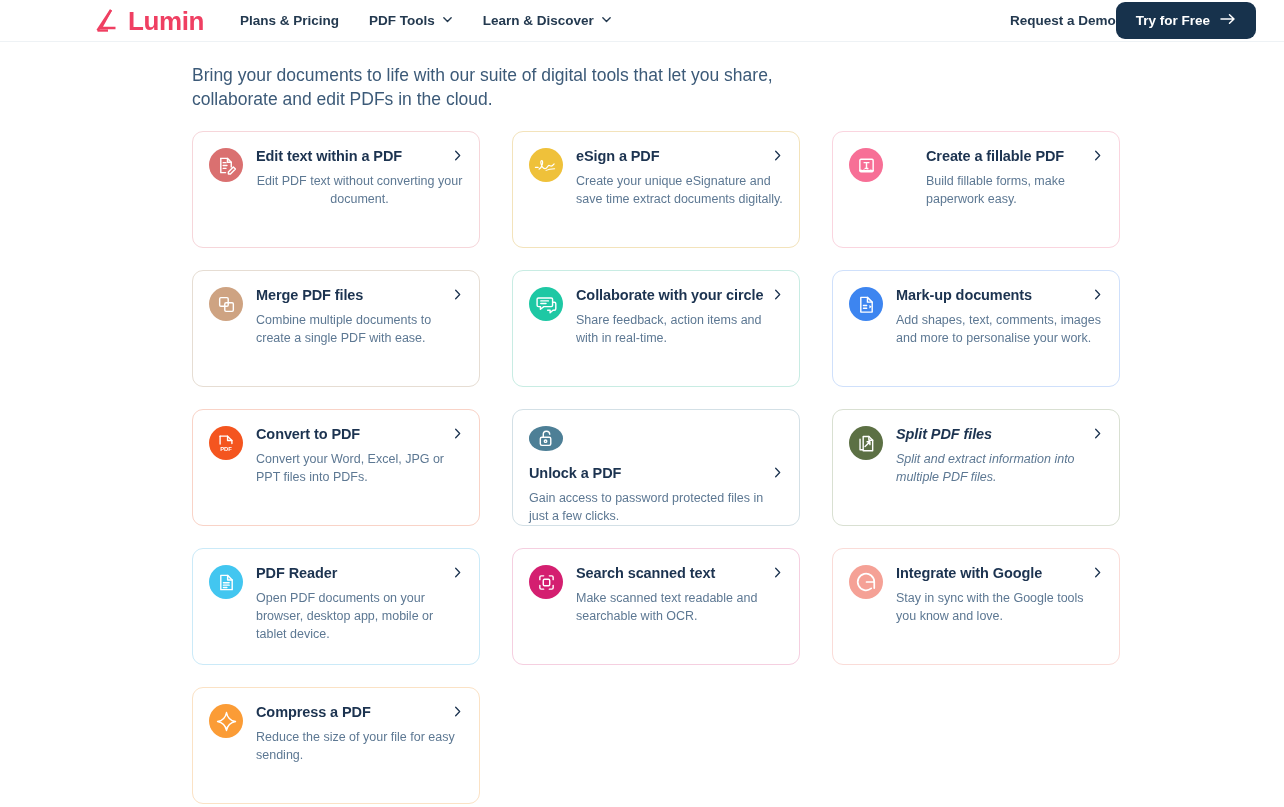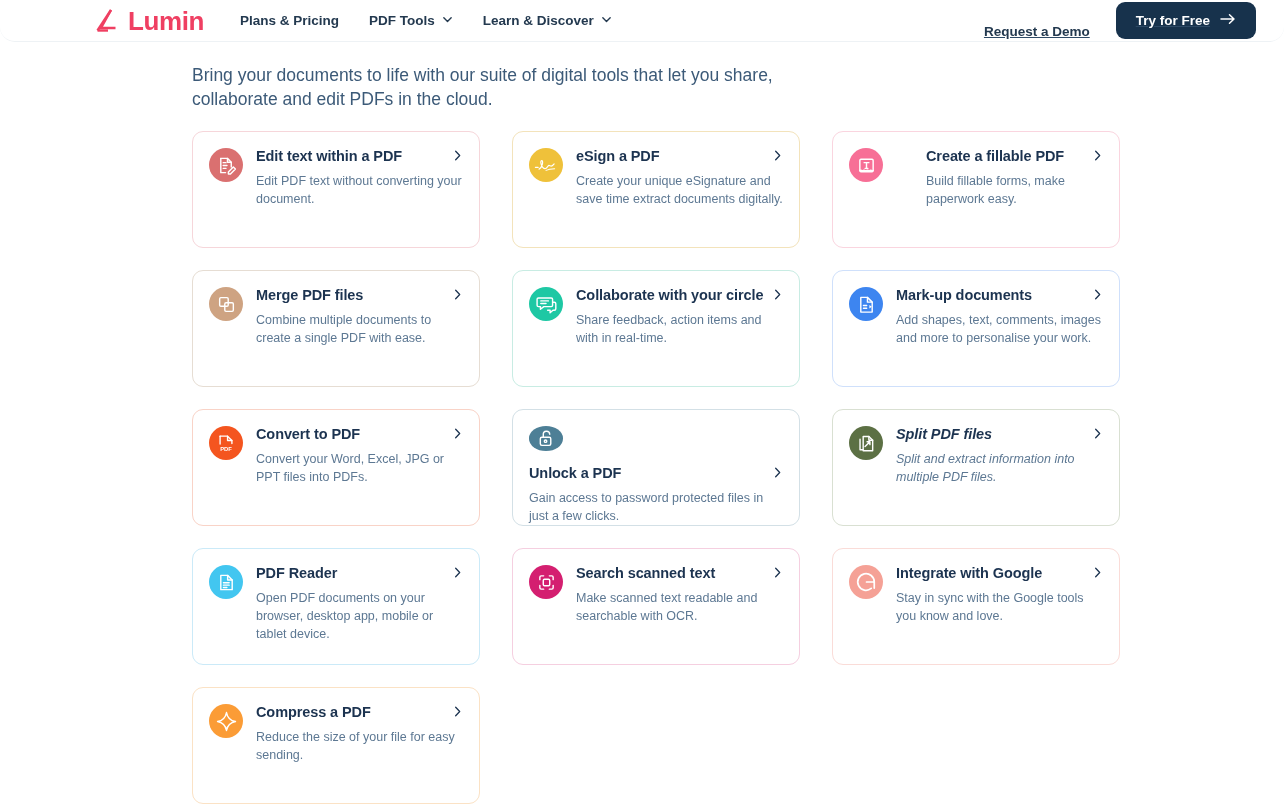--- a/index.html
+++ b/index.html
@@ -18,21 +18,20 @@
 
   
   .header {
     height: 42px;
     box-sizing: border-box;
     border-bottom: 1px solid #eef2f5;
     display: flex;
     align-items: center;
     padding: 0 28px 0 92px;
     background: #ffffff;
-    border-radius: 15px;
   }
   .logo-wrap {
     display: flex;
     align-items: center;
     gap: 6px;
     margin-right: 36px;
     cursor: pointer;
   }
   .logo-mark { display:block; }
   .logo-text {
@@ -59,23 +58,21 @@
     white-space: nowrap;
   }
   .chev-down {
     width: 11px;
     height: 11px;
     display: inline-block;
   }
   .header-right {
     margin-left: auto;
     display: flex;
-    align-items: flex-end;
-    gap: 26px;
-    text-decoration: underline;
+    align-items: center;
   }
   .demo-link {
     font-size: 13.5px;
     font-weight: 700;
     color: #23394f;
     cursor: pointer;
     white-space: nowrap;
   }
   .try-btn {
     background: #17324c;
@@ -215,21 +212,21 @@
             <path d="M1 6 H14 M9.5 1.8 L14 6 L9.5 10.2" fill="none" stroke="#ffffff" stroke-width="1.5" stroke-linecap="round" stroke-linejoin="round"></path>
           </svg>
       </span>
     </button>
   </div>
 </div>
 
 <h1 class="headline">Bring your documents to life with our suite of digital tools that let you share, collaborate and edit PDFs in the cloud.</h1>
 
 <div class="grid" id="grid">
-    <div class="card" style="border-color: rgb(246, 214, 218);">
+    <div class="card" style="border-color: rgb(246, 214, 218); text-align: center;">
       <div class="card-icon" style="background:#da7070">
         <svg width="19" height="19" viewBox="0 0 20 20">
           <path d="M4 2.5h7l4 4v5" stroke="#fff" fill="none" stroke-width="1.5" stroke-linecap="round" stroke-linejoin="round"></path>
           <path d="M11 2.5v4h4" stroke="#fff" fill="none" stroke-width="1.5" stroke-linecap="round" stroke-linejoin="round"></path>
           <path d="M4 2.5v15h5" stroke="#fff" fill="none" stroke-width="1.5" stroke-linecap="round" stroke-linejoin="round"></path>
           <path d="M6.5 7h3M6.5 10h4M6.5 13h3" stroke="#fff" fill="none" stroke-width="1.5" stroke-linecap="round" stroke-linejoin="round"></path>
           <path d="M17.2 11.6 12 16.8v2.2h2.2l5.2-5.2z" stroke="#fff" fill="none" stroke-width="1.5" stroke-linecap="round" stroke-linejoin="round"></path>
         </svg>
       </div>
      <div class="card-body">

